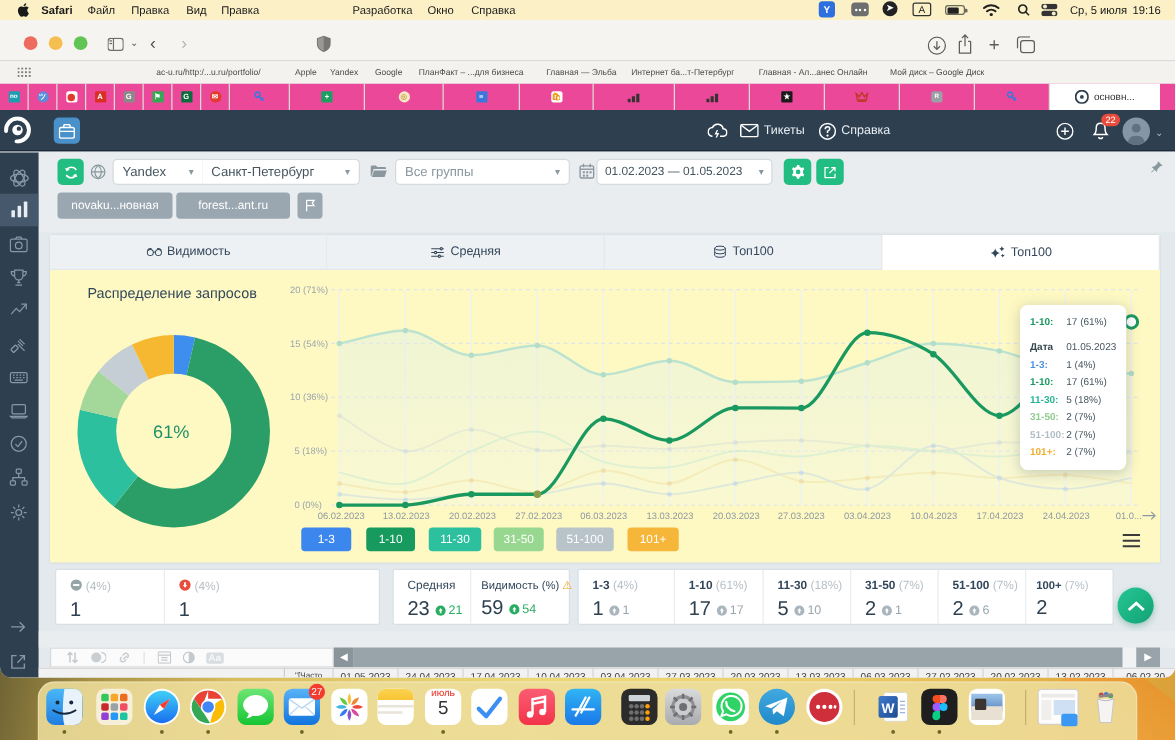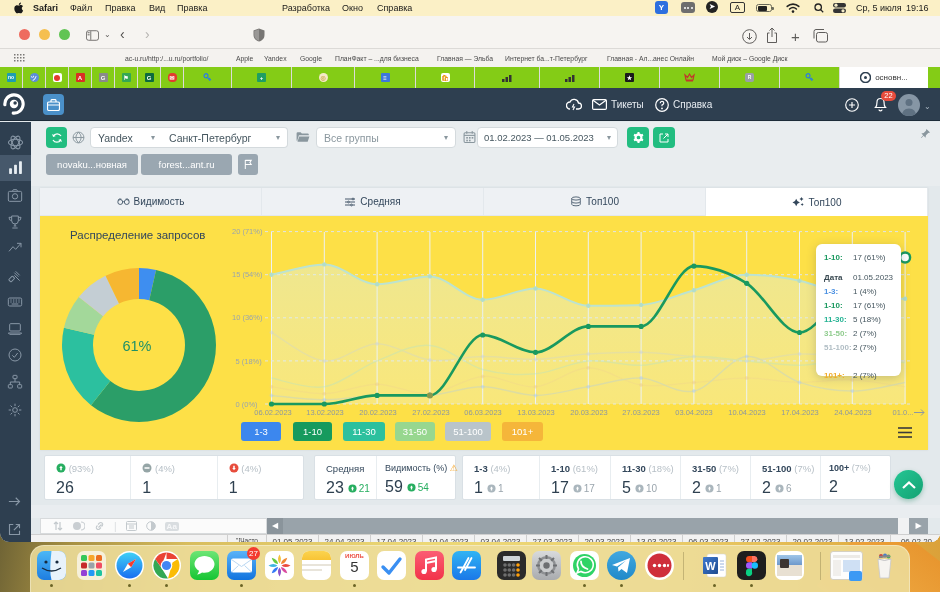--- a/index.html
+++ b/index.html
@@ -11,21 +11,21 @@
 #menubar{position:absolute;left:0;top:0;width:940px;height:16px;background:#fbf0c6;color:#1a1a1a;font-size:9px;display:flex;align-items:center}
 #menubar span{display:inline-block}
 
 #toolbar{position:absolute;left:0;top:16px;width:940px;height:33px;background:#f6f4f1;border-bottom:1px solid #dcdad7}
 .tl{position:absolute;top:13px;width:11px;height:11px;border-radius:50%}
 .ticon{position:absolute;color:#5f5d5b;font-size:13px}
 #urlbar{position:absolute;left:277px;top:11px;width:380px;height:22px;background:#fff;border:1px solid #e3e1de;border-radius:6px;display:flex;align-items:center;justify-content:center;font-size:10px;color:#3c3c3c}
 
 #bookmarks{position:absolute;left:0;top:49px;width:940px;height:18px;background:#f4f2ef;display:flex;align-items:center;font-size:6.8px;color:#4a4a4a}
 
-#tabstrip{position:absolute;left:0;top:67px;width:940px;height:21px;background:#84cc16;display:flex}
+#tabstrip{position:absolute;left:0;top:67px;width:940px;height:21px;background:#ec4899;display:flex}
 .ptab{height:21px;border-right:1px solid #dddbd8;display:flex;align-items:center;justify-content:center;flex:none}
 .fav{width:9px;height:9px;border-radius:2px;display:flex;align-items:center;justify-content:center;font-size:6px;color:#fff;font-weight:bold;line-height:1}
 #atab{background:#fff;border-right:none;display:flex;align-items:center;justify-content:center;gap:4px;font-size:8px;color:#333;width:88px}
 
 #apphead{position:absolute;left:0;top:88px;width:940px;height:33px;background:#2e3f50;color:#fff;border-bottom:1px solid #1d2b38}
 #apphead .proj{position:absolute;left:68px;top:6px;width:152px;height:21px;background:#263442;border-radius:4px;color:#fff;font-size:10.5px;display:flex;align-items:center;padding:0 8px;justify-content:space-between}
 #apphead .briefcase{position:absolute;left:43px;top:6px;width:21px;height:21px;background:#4a90c9;border-radius:4px;display:flex;align-items:center;justify-content:center}
 .hitem{position:absolute;top:0;height:33px;display:flex;align-items:center;gap:4px;font-size:10px;color:#e8edf2}
 #xmlpill{position:absolute;left:718px;top:6px;height:21px;width:148px;background:#3c4e61;border-radius:12px;display:flex;align-items:center;color:#dfe7ee;font-size:10.5px}
 
@@ -35,21 +35,21 @@
 
 #filterrow{position:absolute;left:31px;top:122px;width:909px;height:29px;background:#e9edef}
 .sel{position:absolute;top:5px;height:21px;background:#fff;border:1px solid #d4dadd;font-size:10.5px;color:#45565f;display:flex;align-items:center;padding:0 7px;white-space:nowrap}
 .grnbtn{position:absolute;top:5px;height:21px;background:#22bd80;border-radius:4px;display:flex;align-items:center;justify-content:center}
 .caret{color:#8a979e;font-size:8px;margin-left:auto}
 
 #tagsrow{position:absolute;left:31px;top:151px;width:909px;height:35px;background:#e9edef}
 .tag{position:absolute;top:3px;height:21px;background:#9aa7b1;border-radius:3px;color:#fff;font-size:10px;display:flex;align-items:center;justify-content:center}
 
 #page{position:absolute;left:31px;top:186px;width:909px;height:356px;background:#e3e9ec}
-#card{position:absolute;left:9px;top:2px;width:888px;height:262px;background:#fde047;box-shadow:0 0 2px rgba(0,0,0,.08)}
+#card{position:absolute;left:9px;top:2px;width:888px;height:262px;background:#fef9c3;box-shadow:0 0 2px rgba(0,0,0,.08)}
 .tabs{position:absolute;left:0;top:0;width:888px;height:28px;display:flex}
 .tab{flex:1;background:#eef1f4;border-right:1px solid #e3e8ec;border-bottom:1px solid #e3e8ec;display:flex;align-items:center;justify-content:center;gap:4px;font-size:10px;color:#33475b}
 .tab.active{background:#fff;border-bottom:none}
 #donuttitle{position:absolute;left:30px;top:41px;font-size:11.5px;color:#33475b}
 #donutpct{position:absolute;left:49px;top:150px;width:96px;text-align:center;font-size:14.5px;color:#1f9168}
 
 .lg{position:absolute;top:234px;height:19px;border-radius:3px;color:#fff;font-size:9.5px;display:flex;align-items:center;justify-content:center}
 
 #tooltip{position:absolute;left:776px;top:56px;width:85px;height:132px;background:#fff;border-radius:6px;box-shadow:0 2px 10px rgba(60,70,90,.25);font-size:8px;color:#45565f}
 #tooltip .row{position:absolute;left:8px;width:76px;display:flex;white-space:nowrap}
@@ -661,48 +661,41 @@
             <span>5 (18%)</span>
           </div>
    <div class="row" style="top:85px">
             <span class="lab" style="color:#90cc8e">31-50:</span>
             <span>2 (7%)</span>
           </div>
    <div class="row" style="top:99px">
             <span class="lab" style="color:#b0bdc4">51-100:</span>
             <span>2 (7%)</span>
           </div>
-   <div class="row" style="top:127px">
+   <div class="row" style="top:113px">
             <span class="lab" style="color:#f0ad2c">101+:</span>
             <span>2 (7%)</span>
           </div>
   </div>
   <div class="lg" style="left:201px;width:40px;background:#3c87ee">1-3</div>
   <div class="lg" style="left:253px;width:39px;background:#169a5e">1-10</div>
   <div class="lg" style="left:303px;width:42px;background:#2cc09e">11-30</div>
   <div class="lg" style="left:355px;width:40px;background:#97d78f">31-50</div>
   <div class="lg" style="left:405px;width:46px;background:#b9c4ca">51-100</div>
   <div class="lg" style="left:462px;width:41px;background:#f5b63a">101+</div>
   <svg style="position:absolute;left:858px;top:238px" width="14" height="13" viewBox="0 0 14 13">
           <g stroke="#3a3a3a" stroke-width="1.6">
             <line x1="0" y1="2" x2="14" y2="2"></line>
             <line x1="0" y1="6.5" x2="14" y2="6.5"></line>
             <line x1="0" y1="11" x2="14" y2="11"></line>
           </g>
         </svg>
  </div>
 
  <div class="scard" style="left:13px;width:260px">
-  <div class="scol" style="width:87px">
-          <div class="slab"><svg width="10" height="10" viewBox="0 0 20 20" style="vertical-align:-1px">
-              <circle cx="10" cy="10" r="9" fill="#27ae60"></circle>
-              <path d="M10 5.5 L13.5 10 H11.5 V14.5 H8.5 V10 H6.5 Z" fill="#fff"></path>
-            </svg> <span class="pct">(93%)</span></div>
-          <div class="snum">26</div>
-        </div>
   <div class="scol" style="width:87px">
           <div class="slab"><svg width="10" height="10" viewBox="0 0 20 20" style="vertical-align:-1px">
               <circle cx="10" cy="10" r="9" fill="#95a5a6"></circle>
               <rect x="5" y="8.5" width="10" height="3" fill="#fff"></rect>
             </svg> <span class="pct">(4%)</span></div>
           <div class="snum">1</div>
         </div>
   <div class="scol" style="width:86px">
           <div class="slab"><svg width="10" height="10" viewBox="0 0 20 20" style="vertical-align:-1px">
               <circle cx="10" cy="10" r="9" fill="#e74c3c"></circle>

